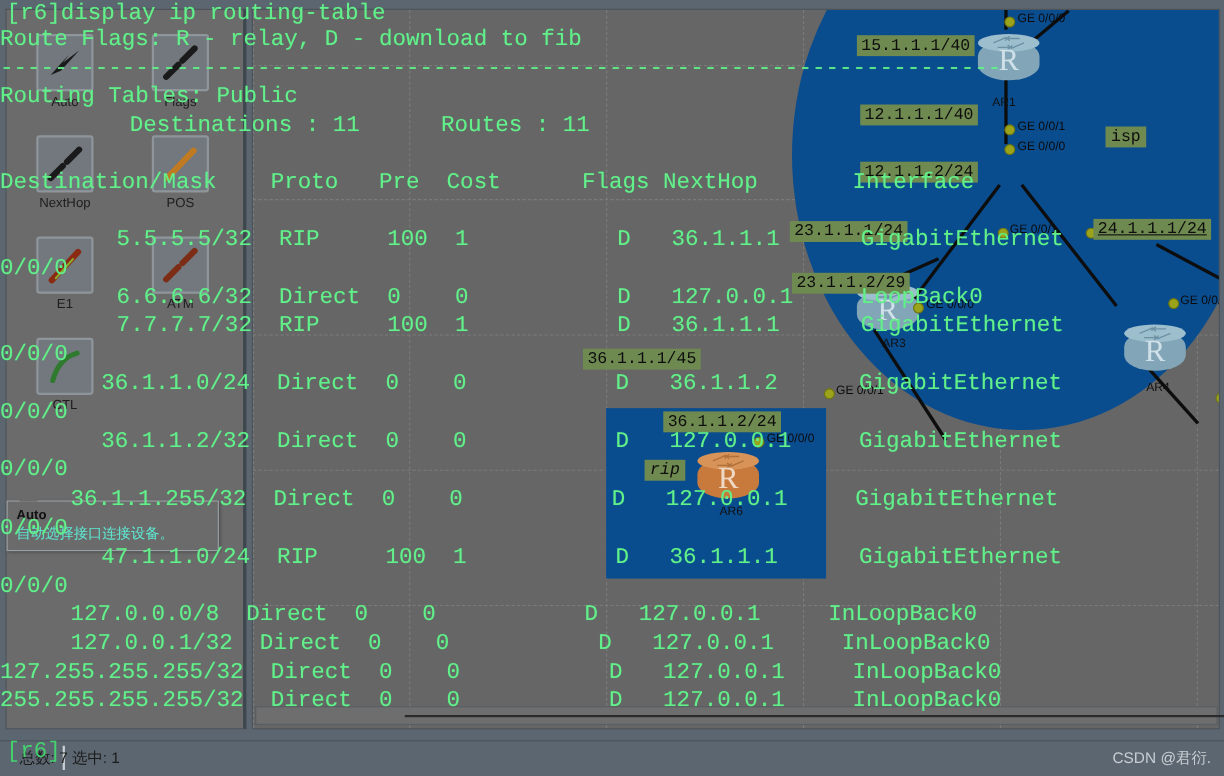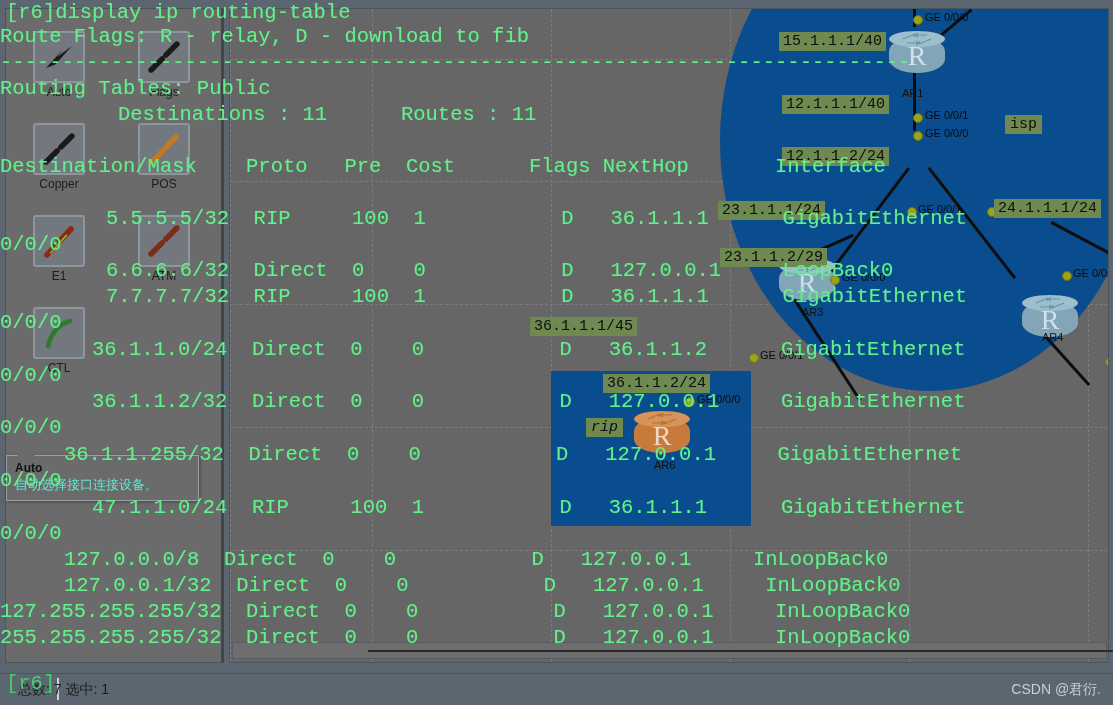--- a/index.html
+++ b/index.html
@@ -157,21 +157,21 @@
               <g stroke="#5d8496" stroke-width="1.2" fill="none">
           <path d="M4 8 L16 3 M16 3 L13 4 M16 3 L15 6"></path>
                 <path d="M32 8 L20 13 M20 13 L23 12 M20 13 L21 10"></path>
           <path d="M8 12 L20 12 M20 12 L17 10 M20 12 L17 14"></path>
                 <path d="M28 4 L16 4 M16 4 L19 2 M16 4 L19 6"></path>
           </g>
             </svg>
         </div>
         <div class="rch">R</div>
       </div>
-      <div class="rname" style="left:812px;top:322px;">AR4</div>
+      <div class="rname" style="left:812px;top:337px;">AR4</div>
 
       <div class="router orange" style="left:400px;top:398px;">
         <div class="cyl"></div>
         <div class="top"></div>
         <div class="arrows">
           <svg viewBox="0 0 36 16" width="36" height="16">
               <g stroke="#a4652f" stroke-width="1.2" fill="none">
           <path d="M4 8 L16 3 M16 3 L13 4 M16 3 L15 6"></path>
                 <path d="M32 8 L20 13 M20 13 L23 12 M20 13 L21 10"></path>
           <path d="M8 12 L20 12 M20 12 L17 10 M20 12 L17 14"></path>
@@ -201,21 +201,21 @@
       <div class="portlbl" style="left:530px;top:340px;">GE 0/0/1</div>
       <div class="port" style="left:455px;top:388px;"></div>
       <div class="portlbl" style="left:467px;top:384px;">GE 0/0/0</div>
       <div class="port" style="left:875px;top:348px;"></div>
 
       <div class="iptag" style="left:549px;top:23px;">15.1.1.1/40</div>
       <div class="iptag" style="left:552px;top:86px;">12.1.1.1/40</div>
       <div class="iptag" style="left:552px;top:138px;">12.1.1.2/24</div>
       <div class="iptag" style="left:488px;top:192px;">23.1.1.1/24</div>
       <div class="iptag" style="left:490px;top:239px;">23.1.1.2/29</div>
-      <div class="iptag" style="left:764px;top:190px;">24.1.1.1/24</div>
+      <div class="iptag" style="left:764px;top:190px;text-decoration:underline;">24.1.1.1/24</div>
 
       <div class="iptag" style="left:300px;top:308px;">36.1.1.1/45</div>
       <div class="iptag" style="left:373px;top:365px;">36.1.1.2/24</div>
 
       <div class="nametag" style="left:775px;top:106px;">isp</div>
       <div class="nametag" style="left:356px;top:409px;font-style:italic;">rip</div>
     </div>
 
     <div class="palette">
       <div class="palette-grid">
@@ -243,21 +243,21 @@
 
         <div class="cable-cell" style="left:10px;top:110px;">
           <div class="cable-btn">
             <svg class="stroke" viewBox="0 0 52 52">
                 <g stroke="#1a1a1a" stroke-width="6" stroke-linecap="round">
             <line x1="12" y1="40" x2="24" y2="28"></line>
                   <line x1="28" y1="24" x2="40" y2="12"></line>
                 </g>
               </svg>
           </div>
-          <span class="cable-label">Copper</span>
+          <span class="cable-label">NextHop</span>
         </div>
 
         <div class="cable-cell" style="left:115px;top:110px;">
           <div class="cable-btn">
             <svg class="stroke" viewBox="0 0 52 52">
                 <g stroke="#c07b22" stroke-width="6" stroke-linecap="round">
             <line x1="13" y1="40" x2="39" y2="13"></line>
                 </g>
               </svg>
           </div>

